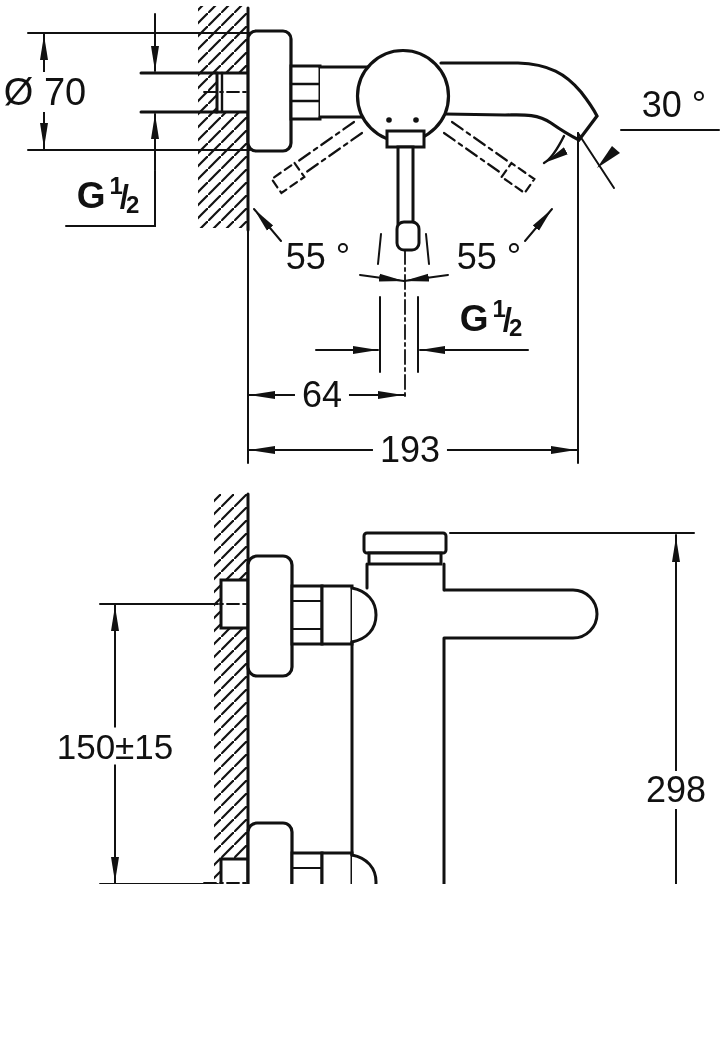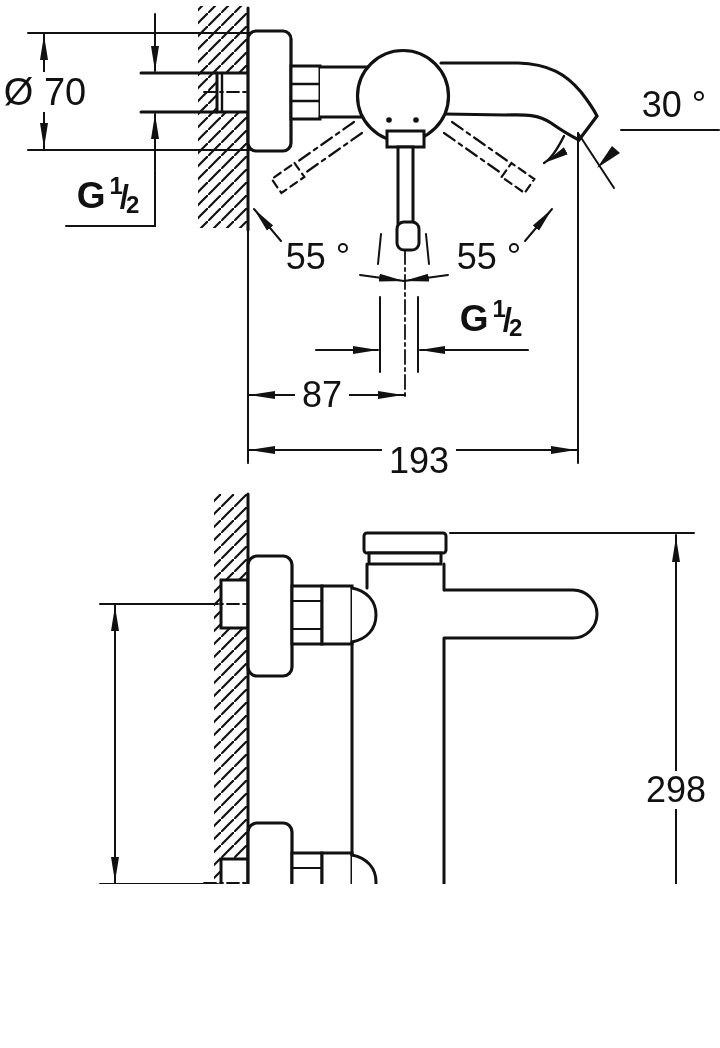--- a/index.html
+++ b/index.html
@@ -194,18 +194,19 @@
 
 <div class="lbl s36" style="left:674px;top:105px;">30 °</div>
 
 <div class="lbl s36" style="left:318px;top:257px;">55 °</div>
 <div class="lbl s36" style="left:489px;top:257px;">55 °</div>
 
 <div class="lbl ghalf" style="left:491px;top:318px;">
   <span>G</span><sup>1</sup><span class="sl">/</span><sub>2</sub>
 </div>
 
-<div class="lbl s36 bg" style="left:322px;top:395px;">87</div>
-<div class="lbl s36 bg" style="left:419px;top:450px;margin-top:11px;">193</div>
-
+<div class="lbl s36 bg" style="left:322px;top:395px;">64</div>
+<div class="lbl s36 bg" style="left:410px;top:450px;">193</div>
+
+<div class="lbl s34 bg" style="left:115px;top:746px;">150±15</div>
 <div class="lbl s36 bg" style="left:676px;top:770px;margin-top:20px;">298</div>
 
 </div>
 
 </body></html>

